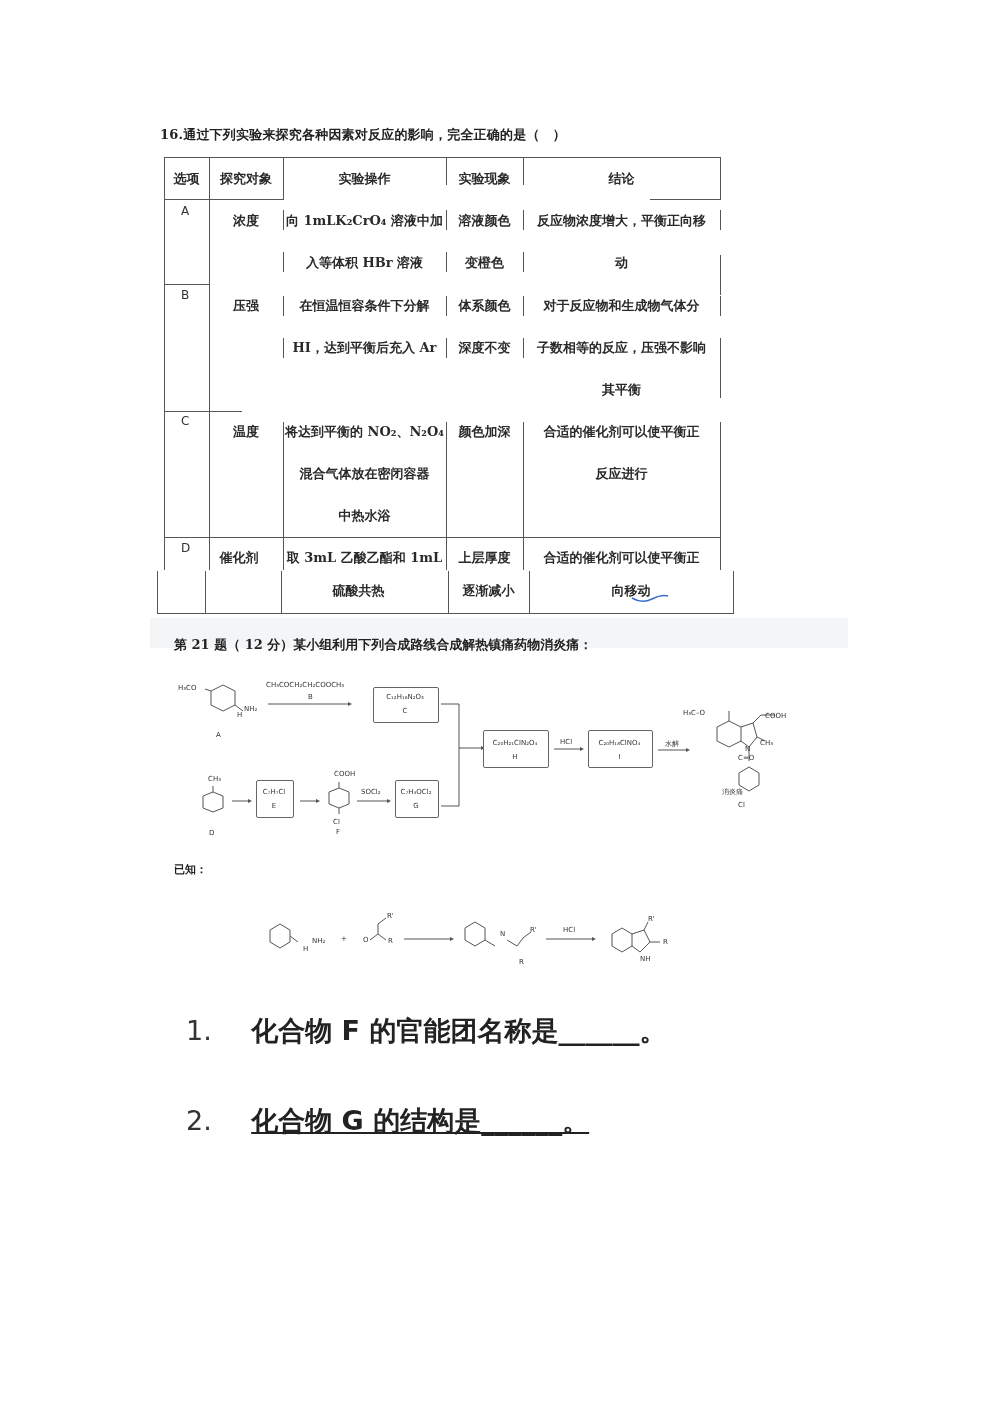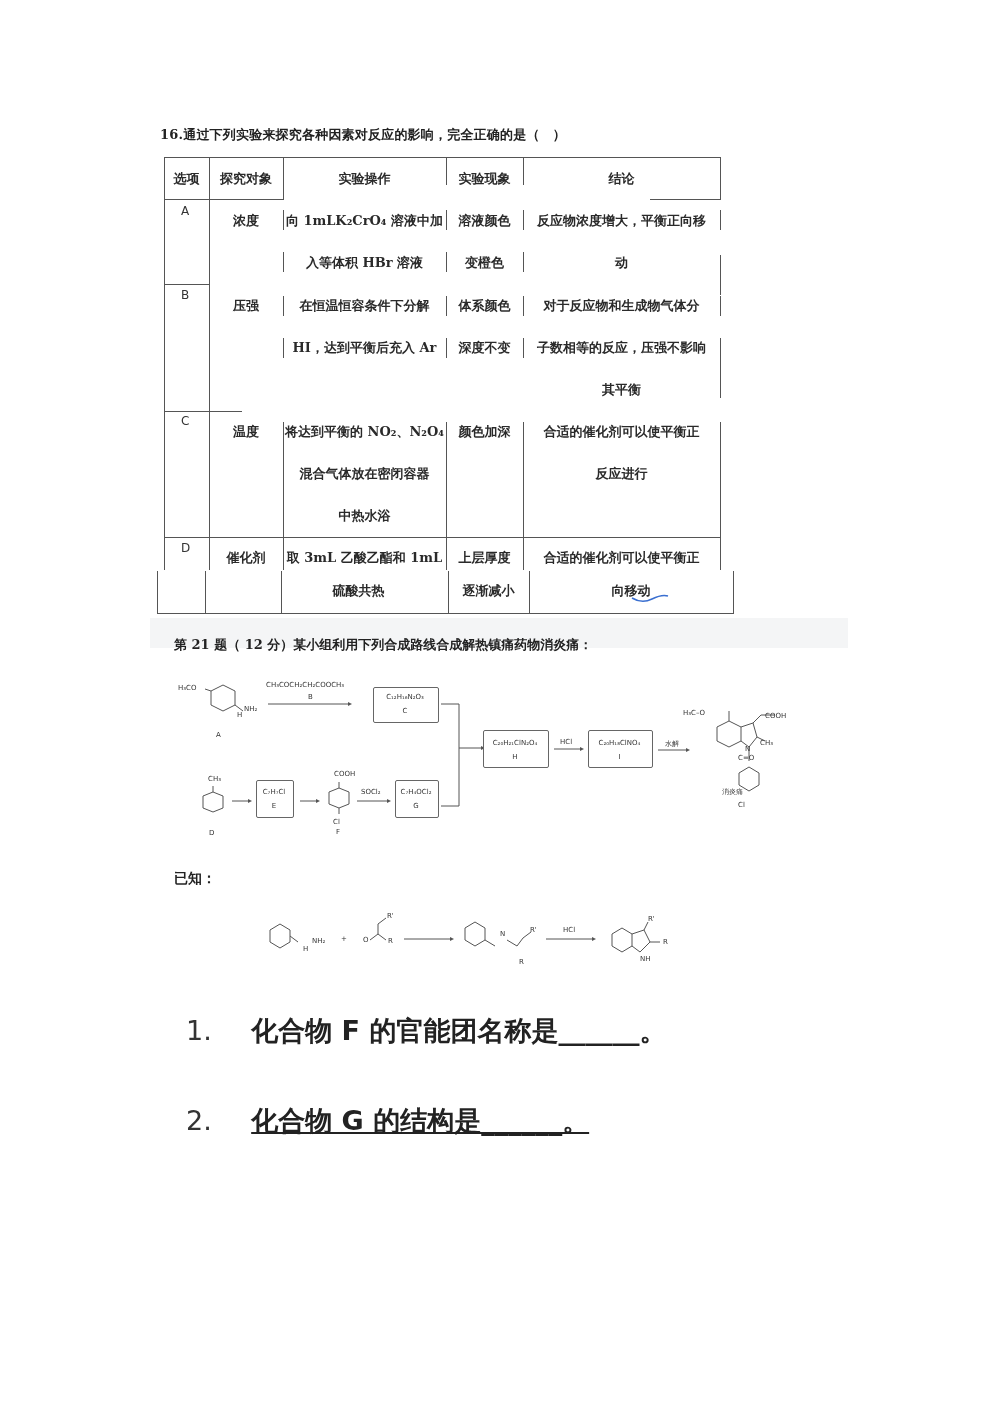--- a/index.html
+++ b/index.html
@@ -8,21 +8,21 @@
     .abs { position:absolute; }
     .q16-title { left:160px; top:126px; font-size:13px; font-weight:bold; letter-spacing:0.2px; }
     .vl { position:absolute; background:#555; width:1px; }
     .hl { position:absolute; background:#555; height:1px; }
     .cell { position:absolute; font-size:13px; font-weight:bold; text-align:center; white-space:nowrap; color:#2a2a2a; }
     .opt { position:absolute; font-family:"DejaVu Sans", sans-serif; font-size:12px; color:#333; }
     .band { position:absolute; left:150px; top:618px; width:698px; height:30px; background:#f4f5f6; }
     .q21 { left:174px; top:636px; font-size:13px; font-weight:bold; }
     .chem { position:absolute; font-family:"DejaVu Sans", sans-serif; font-size:7px; color:#333; }
     .box { position:absolute; border:1px solid #666; border-radius:2px; background:#fff; }
-    .known { left:174px; top:862px; font-size:14px; font-weight:bold;margin-top:8px; }
+    .known { left:174px; top:862px; font-size:11px; font-weight:bold; }
     .qline { position:absolute; font-family:"DejaVu Sans", sans-serif; font-size:27px; font-weight:bold; color:#222; }
     .qnum { font-weight:normal; color:#333; }
     svg { position:absolute; overflow:visible; }
   </style>
 </head>
 <body>
 
 <div class="abs q16-title">16.通过下列实验来探究各种因素对反应的影响，完全正确的是（　）</div>
 
 <div>
@@ -99,21 +99,21 @@
   <div class="opt" style="left:181px; top:414px;">C</div>
   <div class="cell" style="left:209px; top:423px; width:74px;">温度</div>
   <div class="cell" style="left:283px; top:423px; width:163px;">将达到平衡的 NO₂、N₂O₄</div>
   <div class="cell" style="left:283px; top:465px; width:163px;">混合气体放在密闭容器</div>
   <div class="cell" style="left:283px; top:507px; width:163px;font-family:Liberation Serif, serif;">中热水浴</div>
   <div class="cell" style="left:446px; top:423px; width:77px;">颜色加深</div>
   <div class="cell" style="left:523px; top:423px; width:197px;">合适的催化剂可以使平衡正</div>
   <div class="cell" style="left:523px; top:465px; width:197px;">反应进行</div>
 
   <div class="opt" style="left:181px; top:541px;">D</div>
-  <div class="cell" style="left:209px; top:549px; width:74px;text-align:center;">催化剂</div>
+  <div class="cell" style="left:202px; top:549px; width:74px;text-align:center;">催化剂</div>
   <div class="cell" style="left:283px; top:549px; width:163px;">取 3mL 乙酸乙酯和 1mL</div>
   <div class="cell" style="left:275px; top:582px; width:167px;">硫酸共热</div>
   <div class="cell" style="left:446px; top:549px; width:77px;">上层厚度</div>
   <div class="cell" style="left:448px; top:582px; width:81px;">逐渐减小</div>
   <div class="cell" style="left:523px; top:549px; width:197px;">合适的催化剂可以使平衡正</div>
   <div class="cell" style="left:529px; top:582px; width:204px;">向移动</div>
   <svg style="left:630px; top:592px;" width="40" height="12">
     <path d="M2 6 Q 12 12 22 7 T 38 4" stroke="#3a6fd0" stroke-width="1.5" fill="none"></path>
   </svg>
 </div>

